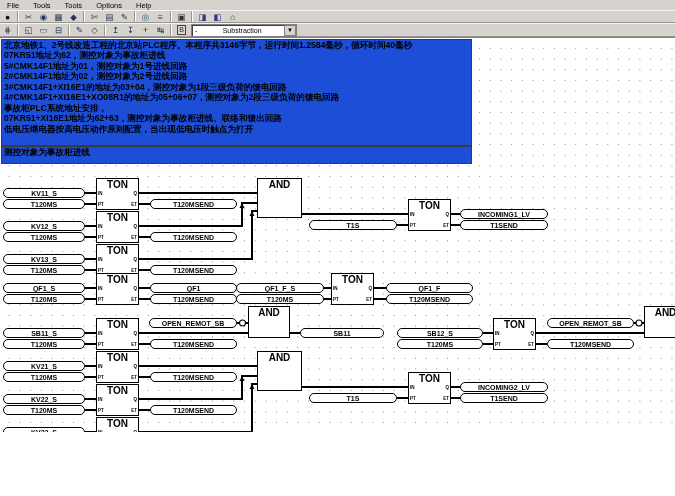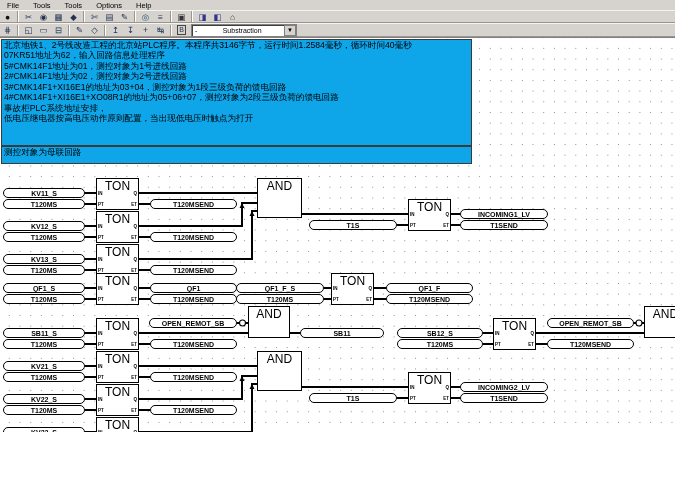--- a/index.html
+++ b/index.html
@@ -25,30 +25,30 @@
   .combo .arrow{width:10px;height:9px;background:#d6d3ce;border:1px solid #808080;
                 display:flex;align-items:center;justify-content:center;font-size:6px;margin:0;}
   
   .canvas{position:absolute;left:0;top:37px;right:0;bottom:0;background:#fff;
           background-image:radial-gradient(circle,#8d8d8d 0.7px,rgba(0,0,0,0) 0.9px);
           background-size:10.7px 10.7px;background-position:4px 5px;
           border-top:1px solid #808080;}
   .diagram{position:absolute;left:0;top:0;width:675px;height:496px;}
   .wires{position:absolute;left:0;top:0;pointer-events:none;}
   
-  .comment-box{position:absolute;background:#0ea5e9;border:1.4px solid #3a3a3a;box-sizing:border-box;
-               overflow:hidden;}
+  .comment-box{position:absolute;background:#1d4ed8;border:1.4px solid #3a3a3a;box-sizing:border-box;
+               overflow:hidden;font-weight:bold;}
   .comment-line{font-size:8.6px;line-height:10.45px;white-space:nowrap;color:#000;padding-left:2px;}
   
   .tag{position:absolute;height:10px;background:#fff;border:1.2px solid #000;border-radius:5px;
        box-sizing:border-box;display:flex;align-items:center;justify-content:center;
        font-size:7px;font-weight:bold;color:#000;white-space:nowrap;overflow:hidden;}
   .blk{position:absolute;background:#fff;border:1.3px solid #000;box-sizing:border-box;}
   .blk .lbl{position:absolute;top:0px;left:0;width:100%;text-align:center;
-            font-size:12px;font-weight:normal;color:#000;}
+            font-size:10px;font-weight:bold;color:#000;}
   .pin{position:absolute;font-size:4.5px;font-weight:bold;color:#000;line-height:5px;}
   .pin.l{left:1px;} .pin.r{right:1px;}
   .pin.t{top:12px;} .pin.b{top:23px;}
 </style>
 </head>
 <body>
 
 <div class="window">
 
   <div class="menubar" id="menubar">
@@ -222,30 +222,31 @@
         <path d="M 242 203 L 239.5 208 L 244.5 208 Z" fill="#000"></path>
         <path d="M 252 211 L 249.5 216 L 254.5 216 Z" fill="#000"></path>
         <path d="M 242 376 L 239.5 381 L 244.5 381 Z" fill="#000"></path>
         <path d="M 252 384 L 249.5 389 L 254.5 389 Z" fill="#000"></path>
         <circle cx="242.5" cy="323" r="3" fill="#fff" stroke="#000" stroke-width="1.1"></circle>
         <circle cx="639" cy="323" r="3" fill="#fff" stroke="#000" stroke-width="1.1"></circle>
       </svg>
 
     <div class="comment-box" style="left:1px;top:39px;width:471px;height:107px;" id="commentbox1">
         <div class="comment-line">北京地铁1、2号线改造工程的北京站PLC程序。本程序共3146字节，运行时间1.2584毫秒，循环时间40毫秒</div>
-        <div class="comment-line">07KR51地址为62，输入回路信息处理程序</div>
+        <div class="comment-line">07KR51地址为62，测控对象为事故柜进线</div>
         <div class="comment-line">5#CMK14F1地址为01，测控对象为1号进线回路</div>
         <div class="comment-line">2#CMK14F1地址为02，测控对象为2号进线回路</div>
         <div class="comment-line">3#CMK14F1+XI16E1的地址为03+04，测控对象为1段三级负荷的馈电回路</div>
         <div class="comment-line">4#CMK14F1+XI16E1+XO08R1的地址为05+06+07，测控对象为2段三级负荷的馈电回路</div>
         <div class="comment-line">事故柜PLC系统地址安排，</div>
+        <div class="comment-line">07KR51+XI16E1地址为62+63，测控对象为事故柜进线、联络和馈出回路</div>
         <div class="comment-line">低电压继电器按高电压动作原则配置，当出现低电压时触点为打开</div>
       </div>
     <div class="comment-box" style="left:1px;top:146px;width:471px;height:18px;">
-      <div class="comment-line">测控对象为母联回路</div>
+      <div class="comment-line">测控对象为事故柜进线</div>
     </div>
 
     <div id="nodes">
         <div class="blk" style="left: 96px; top: 178px; width: 43px; height: 32px;">
           <div class="lbl">TON</div>
           <span class="pin l t">IN</span>
           <span class="pin l b">PT</span>
           <span class="pin r t">Q</span>
           <span class="pin r b">ET</span>
         </div>

